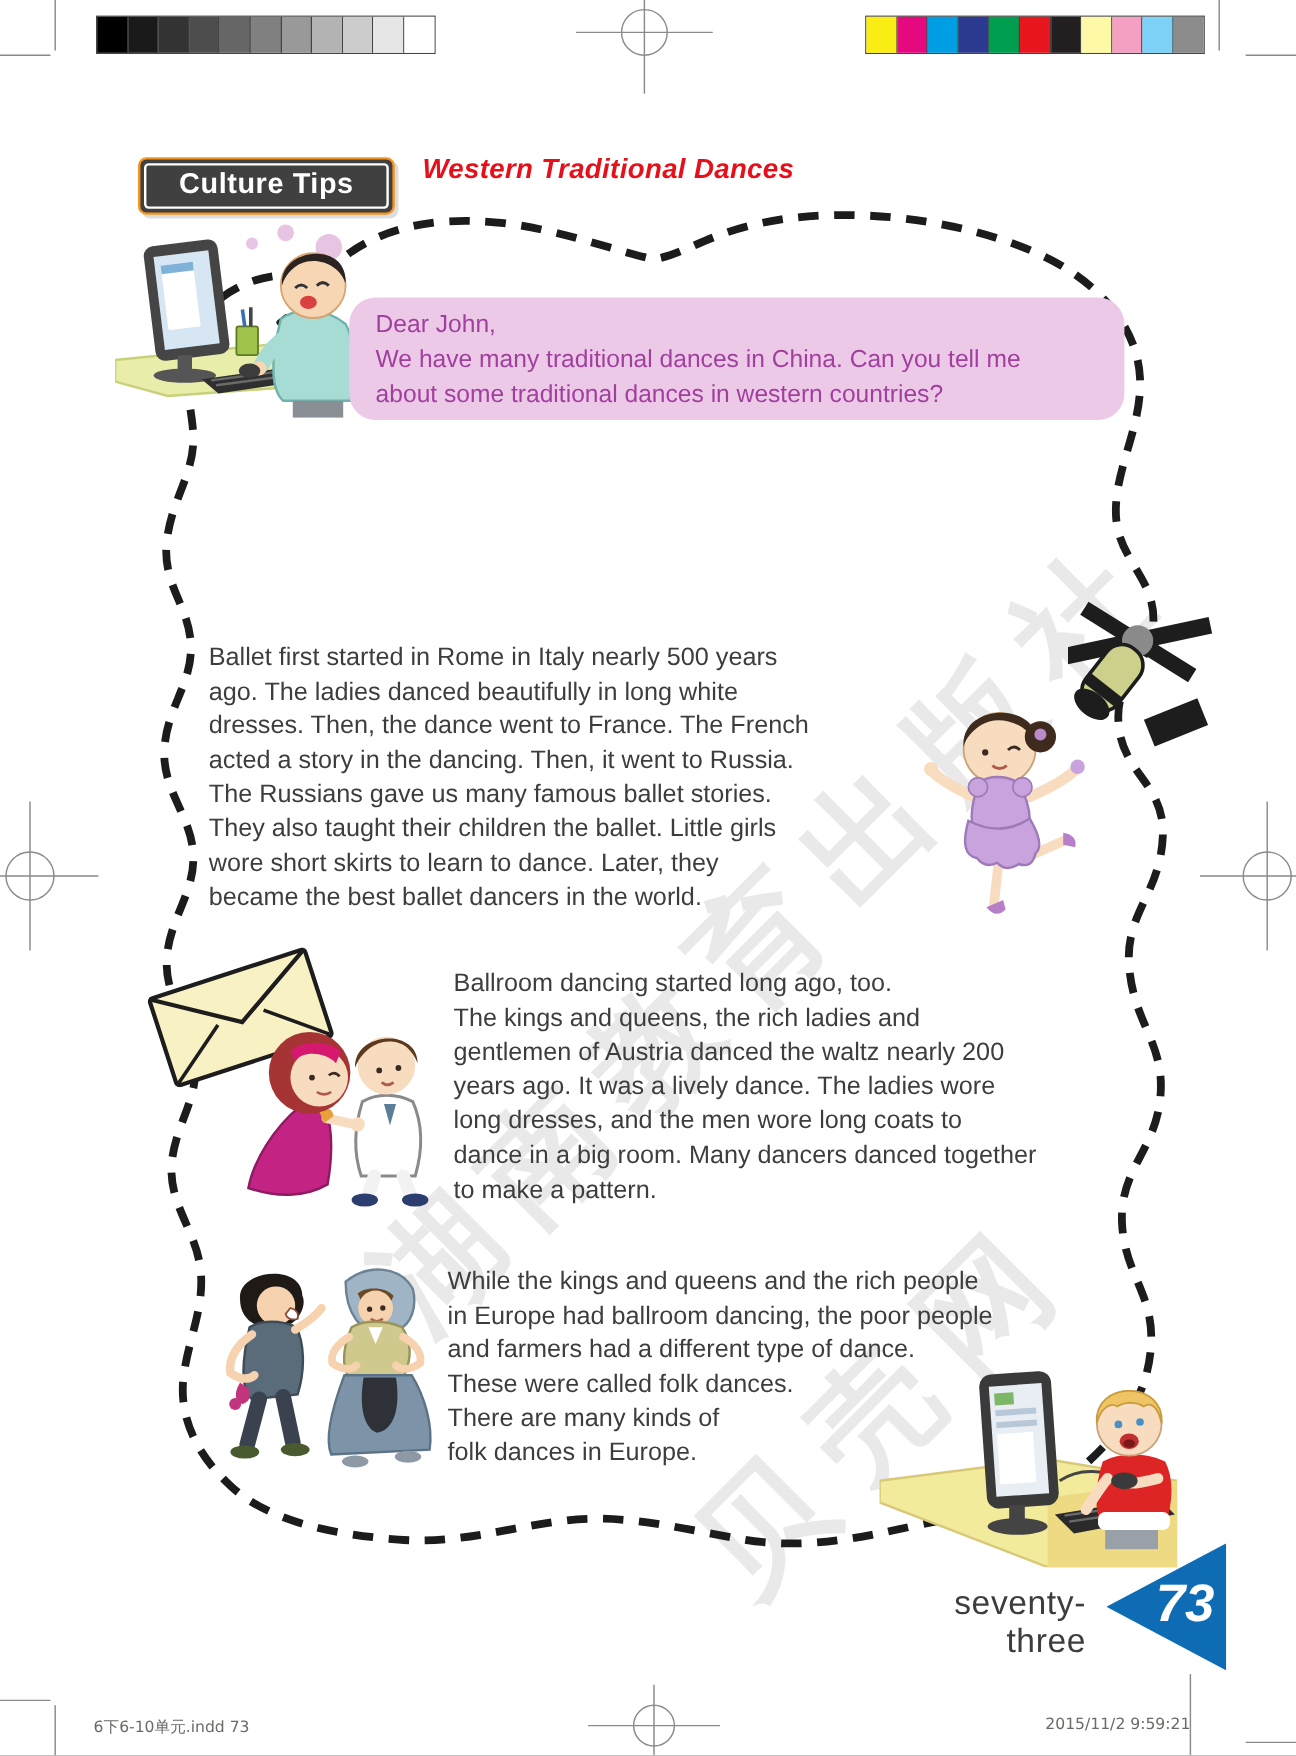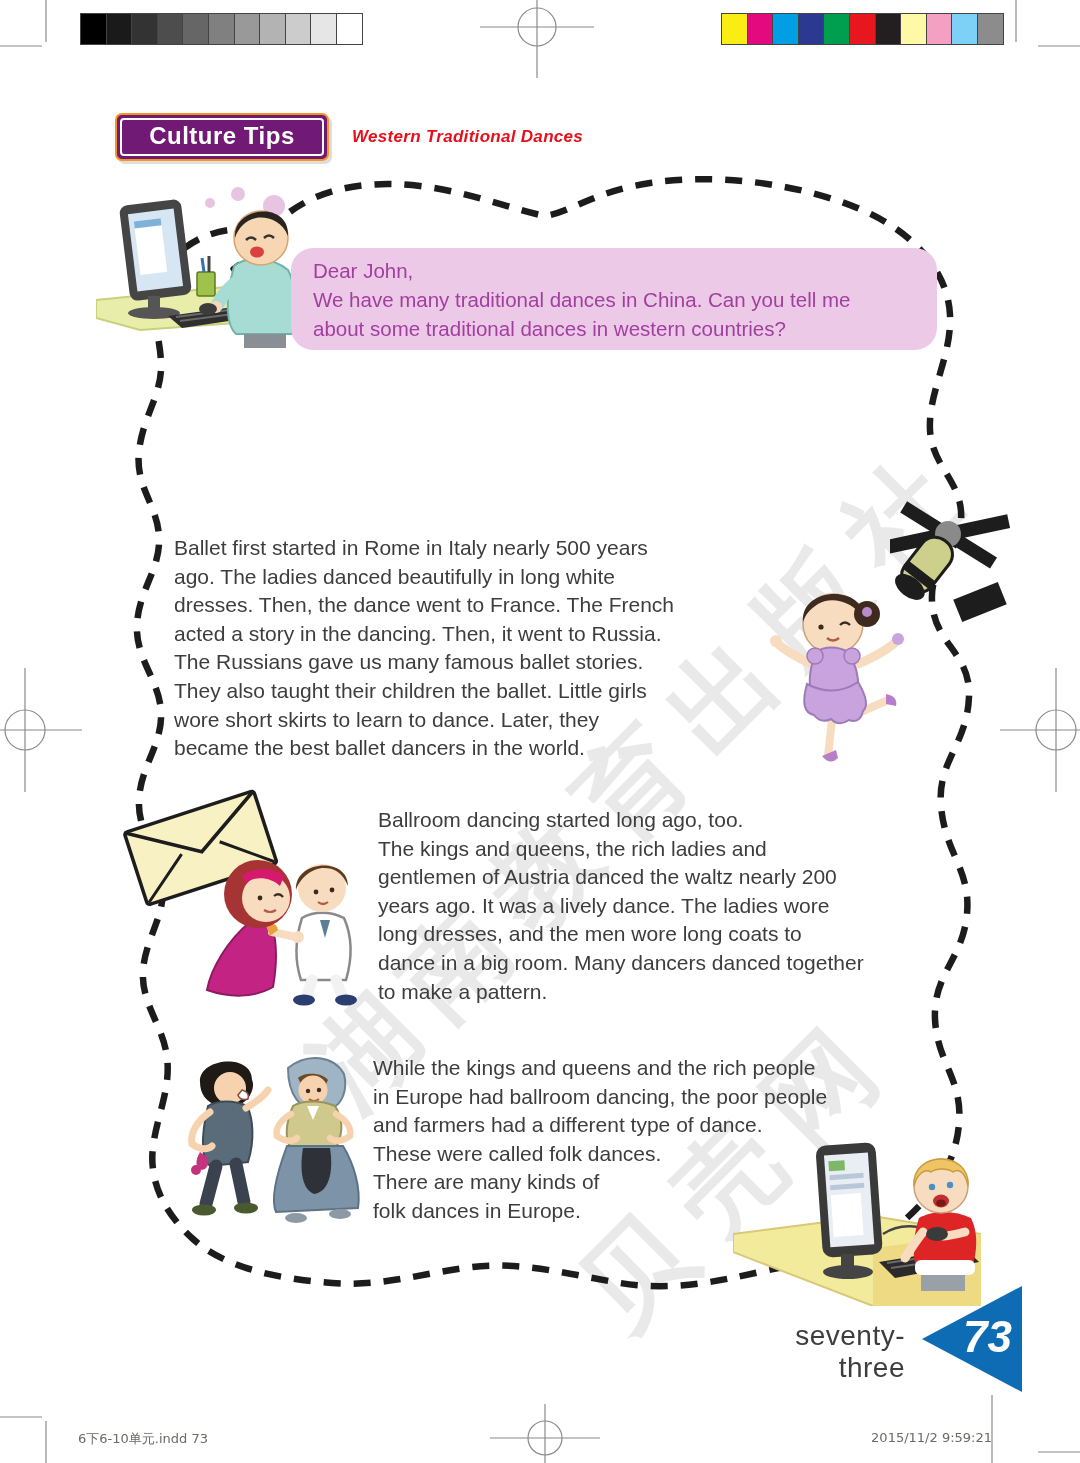--- a/index.html
+++ b/index.html
@@ -11,26 +11,26 @@
   .calbar .swatch:last-child{border-right:none;}
   #graybar{left:80px;}
   #colorbar{left:721px;}
   .regsvg{position:absolute;left:0;top:0;z-index:6;pointer-events:none;}
   
   .wm{position:absolute;color:rgba(120,120,120,0.16);font-family:"DejaVu Sans",sans-serif;
       white-space:nowrap;z-index:1;transform:rotate(-45deg);font-weight:bold;}
   #wm-pub{font-size:104px;letter-spacing:22px;left:330px;top:1020px;transform-origin:left center;}
   #wm-site{font-size:104px;letter-spacing:26px;left:600px;top:1240px;transform-origin:left center;}
   
-  .badge{position:absolute;left:115px;top:113px;width:210px;height:44px;background:#701a75;
+  .badge{position:absolute;left:115px;top:131px;width:210px;height:44px;background:#404040;
          border:2px solid #F7941E;border-radius:7px;z-index:4;box-shadow:3px 3px 0 rgba(120,120,120,0.25);}
   .badge::before{content:'';position:absolute;inset:3px;border:2px solid #ffffff;border-radius:4px;}
   .badge span{position:absolute;width:100%;text-align:center;top:7px;color:#ffffff;
               font-size:24px;font-weight:bold;letter-spacing:0.5px;}
-  .doc-title{position:absolute;left:352px;top:127px;font-size:17px;font-weight:bold;
+  .doc-title{position:absolute;left:352px;top:127px;font-size:23px;font-weight:bold;
              font-style:italic;color:#E60F1A;z-index:4;letter-spacing:0.3px;}
   
   .cloud{position:absolute;left:0;top:0;z-index:2;pointer-events:none;}
   
   .bubble{position:absolute;background:#ECC9E6;border-radius:22px;z-index:4;}
   #bubble1{left:291px;top:232px;width:646px;height:102px;margin-top:16px;}
   #bubble2{left:186px;top:389px;width:676px;height:79px;}
   .bubble .btxt{position:absolute;left:22px;top:8px;font-size:20.5px;line-height:29px;
                 color:#A13F9F;white-space:pre-line;}
   

